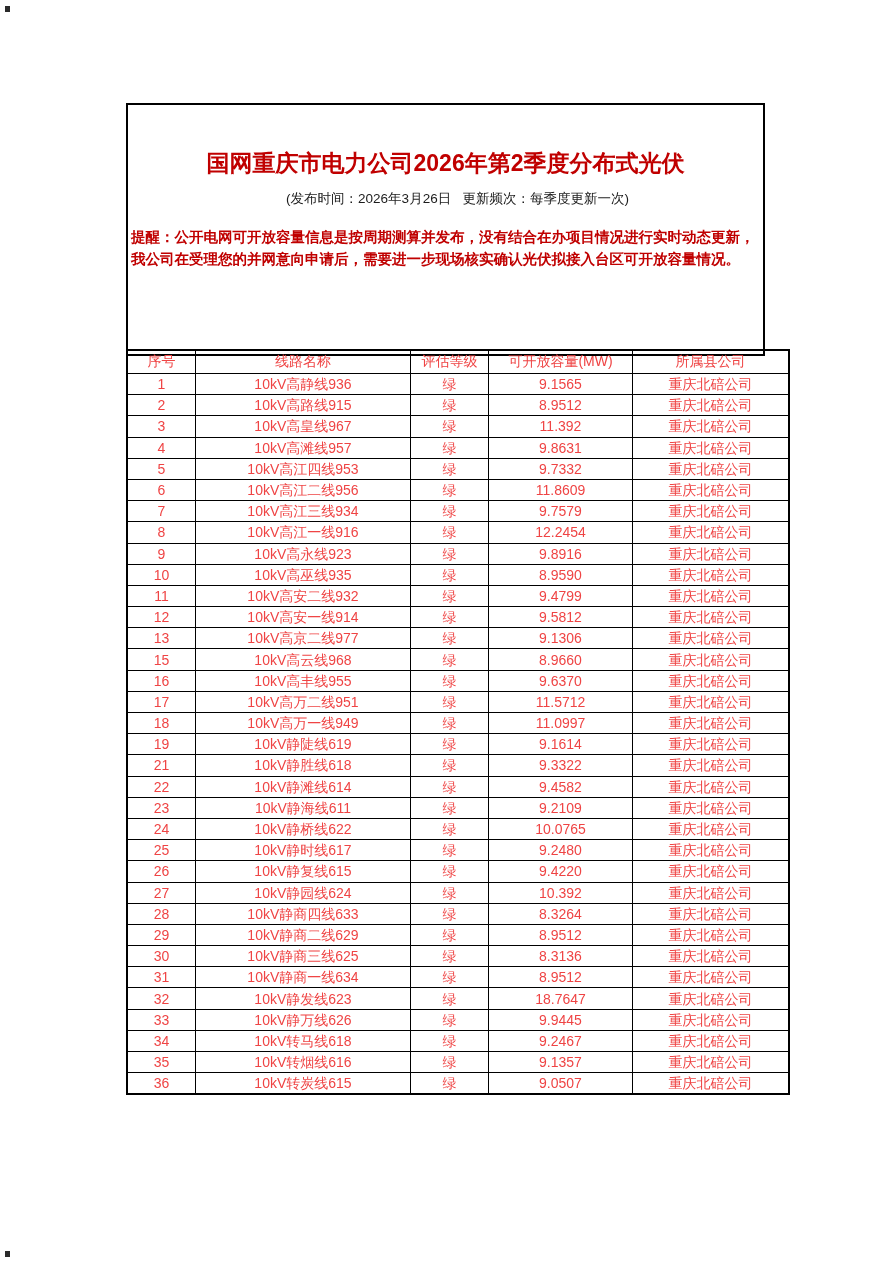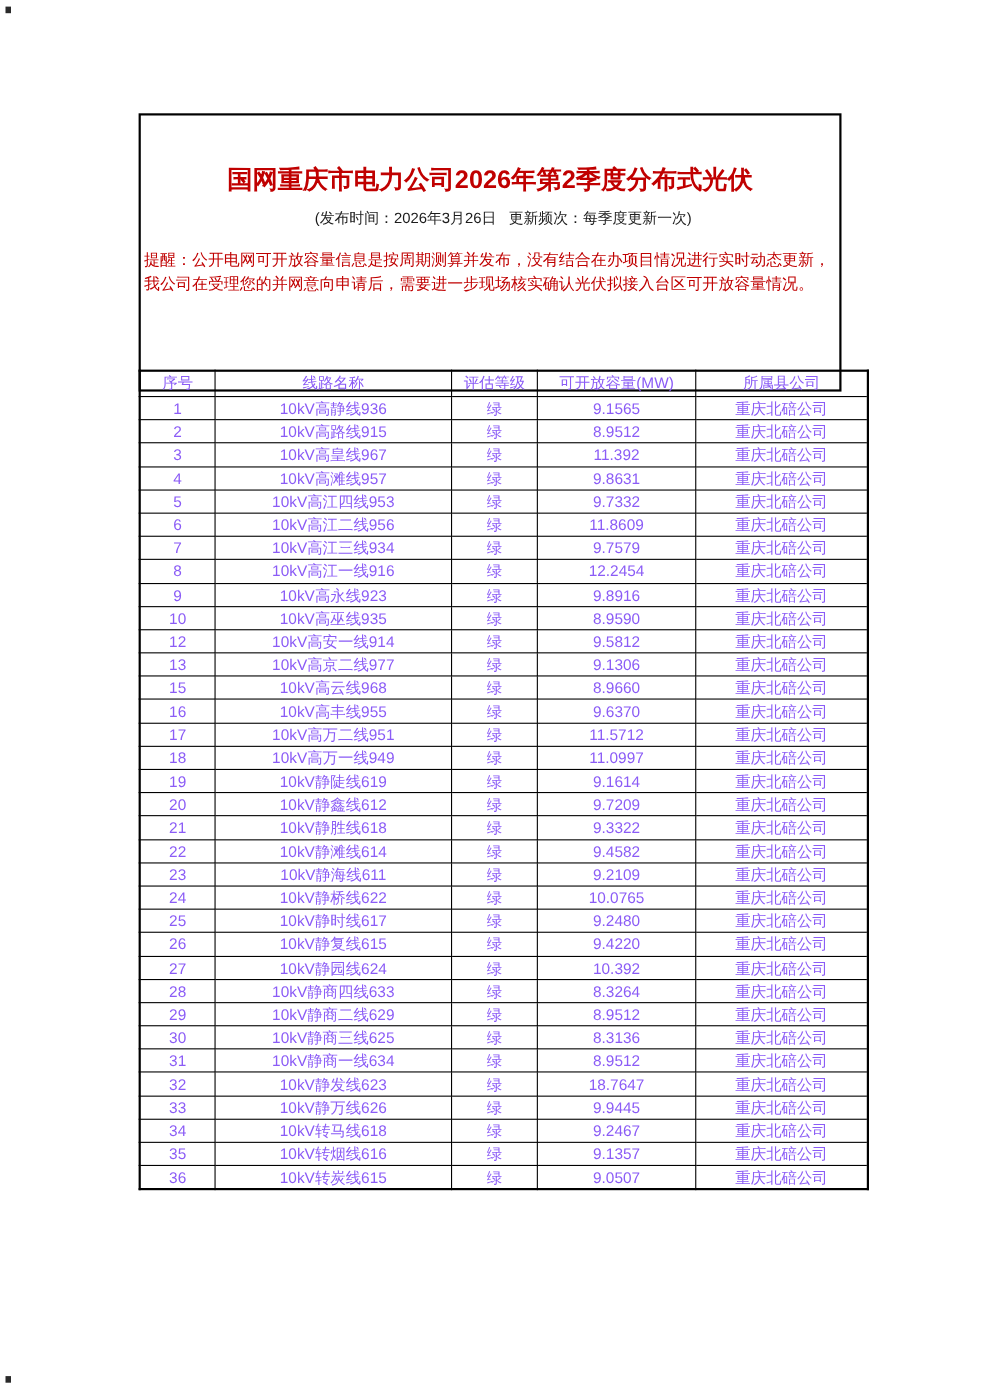--- a/index.html
+++ b/index.html
@@ -22,29 +22,29 @@
     margin-top:40px;text-align:center;
     font-size:23px;font-weight:bold;line-height:37px;
     color:#c00000;
   }
   .meta{
     margin-top:8px;text-align:center;
     font-size:13.5px;color:#1c1c1c;white-space:pre;padding-left:24px;
   }
   .notice{
     margin:18px 3px 0 3px;
-    font-size:14.5px;font-weight:normal;line-height:22px;
+    font-size:14.5px;font-weight:bold;line-height:22px;
     color:#c00000;text-align:left;
   }
 
   table.capacity{
-    position:absolute;left:126px;top:336px;width:639px;
+    position:absolute;left:126px;top:349px;width:639px;
     border-collapse:collapse;table-layout:fixed;
     border:2px solid #000;
-    font-size:14px;color:#8b5cf6;
+    font-size:14px;color:#ef4444;
   }
   table.capacity th,table.capacity td{
     border:1px solid #000;
     text-align:center;vertical-align:middle;
     padding:0 3px;overflow:hidden;white-space:nowrap;
   }
   table.capacity th{height:22px;font-weight:normal;font-size:14px;}
   table.capacity td{height:20.2px;line-height:16px;}
   .col0{width:61px;}
   .col1{width:208px;}
@@ -141,20 +141,27 @@
         <td class="col4">重庆北碚公司</td>
       </tr>
       <tr>
         <td class="col0">10</td>
         <td class="col1">10kV高巫线935</td>
         <td class="col2">绿</td>
         <td class="col3">8.9590</td>
         <td class="col4">重庆北碚公司</td>
       </tr>
       <tr>
+        <td class="col0">11</td>
+        <td class="col1">10kV高安二线932</td>
+        <td class="col2">绿</td>
+        <td class="col3">9.4799</td>
+        <td class="col4">重庆北碚公司</td>
+      </tr>
+      <tr>
         <td class="col0">12</td>
         <td class="col1">10kV高安一线914</td>
         <td class="col2">绿</td>
         <td class="col3">9.5812</td>
         <td class="col4">重庆北碚公司</td>
       </tr>
       <tr>
         <td class="col0">13</td>
         <td class="col1">10kV高京二线977</td>
         <td class="col2">绿</td>
@@ -190,27 +197,20 @@
         <td class="col4">重庆北碚公司</td>
       </tr>
       <tr>
         <td class="col0">19</td>
         <td class="col1">10kV静陡线619</td>
         <td class="col2">绿</td>
         <td class="col3">9.1614</td>
         <td class="col4">重庆北碚公司</td>
       </tr>
       <tr>
-        <td class="col0">20</td>
-        <td class="col1">10kV静鑫线612</td>
-        <td class="col2">绿</td>
-        <td class="col3">9.7209</td>
-        <td class="col4">重庆北碚公司</td>
-      </tr>
-      <tr>
         <td class="col0">21</td>
         <td class="col1">10kV静胜线618</td>
         <td class="col2">绿</td>
         <td class="col3">9.3322</td>
         <td class="col4">重庆北碚公司</td>
       </tr>
       <tr>
         <td class="col0">22</td>
         <td class="col1">10kV静滩线614</td>
         <td class="col2">绿</td>

